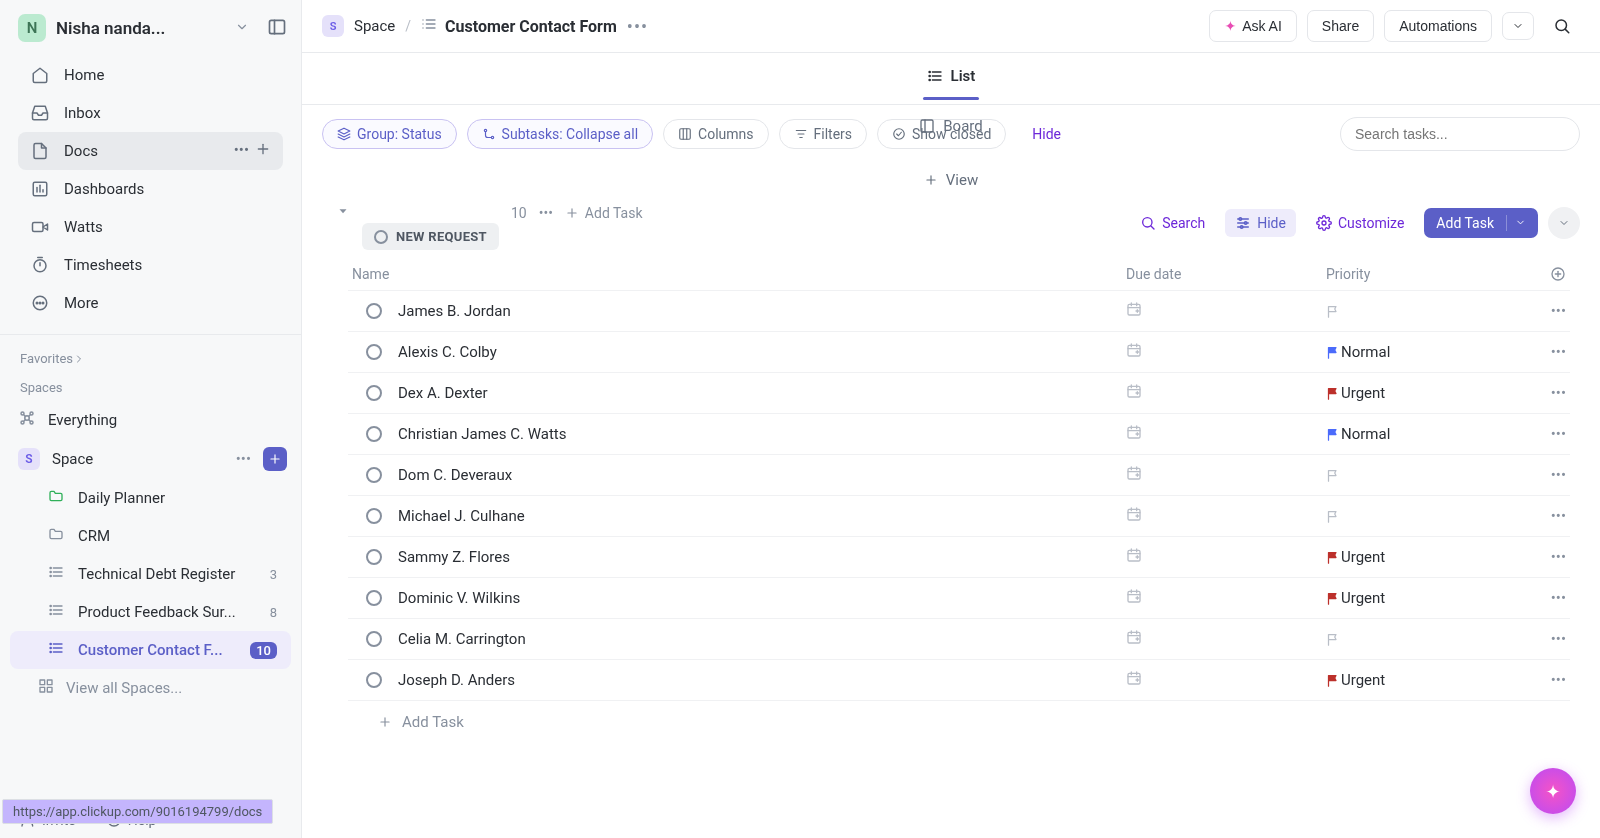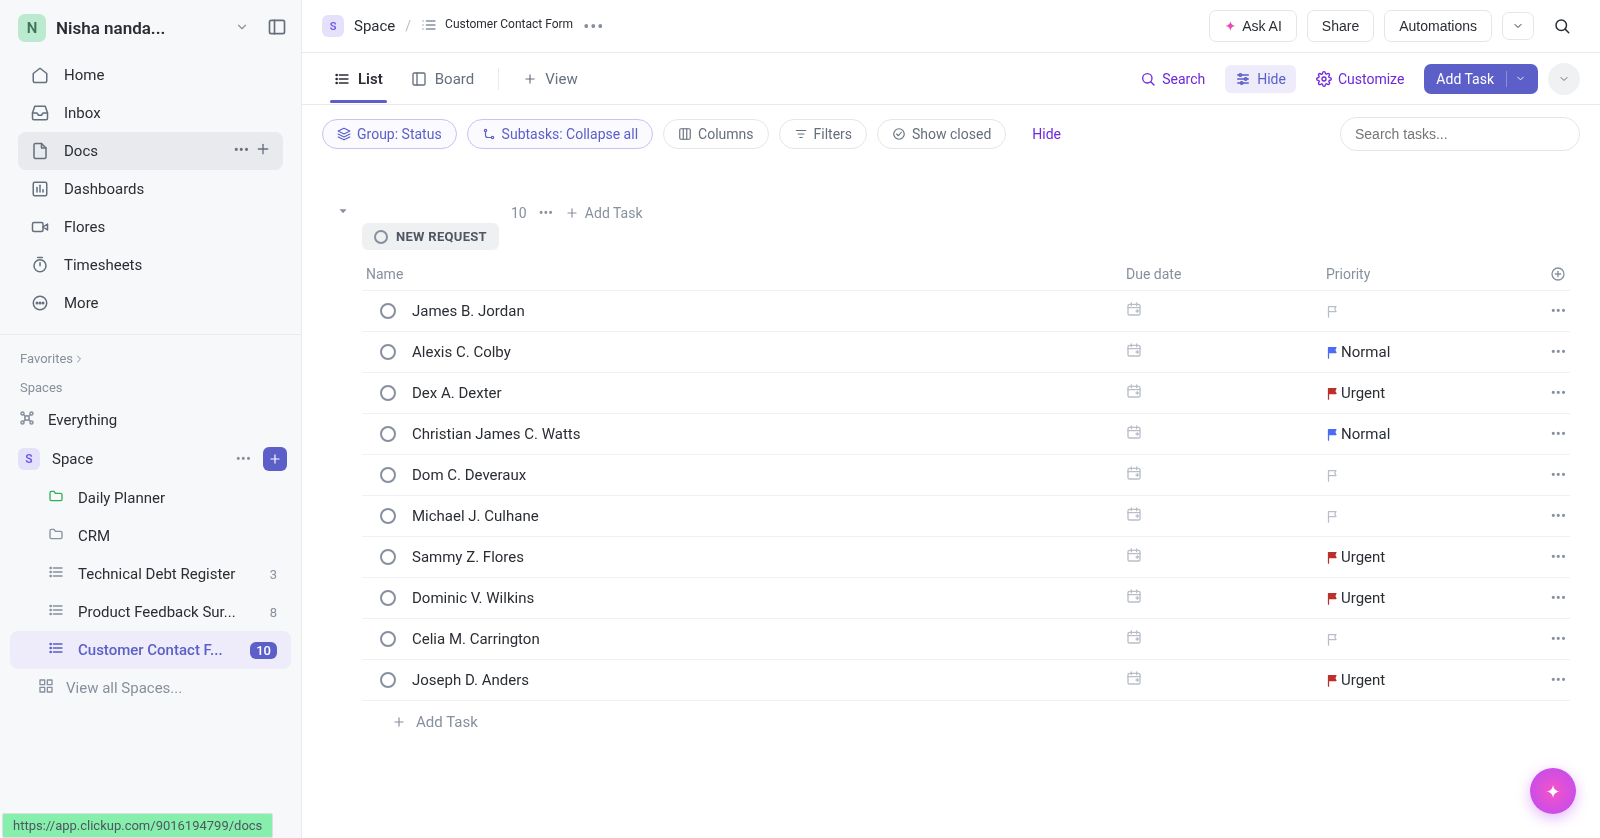--- a/index.html
+++ b/index.html
@@ -38,29 +38,29 @@
 .sub-item .lbl { flex:1; white-space:nowrap; overflow:hidden; text-overflow:ellipsis;}
 
 .sb-footer { margin-top: auto; padding: 10px 20px; display:flex; gap: 30px; color:#656f7d; font-size:14px;}
 .sb-footer .link { display:flex; align-items:center; gap:6px; cursor:pointer;}
 
 
 .main { flex:1; display:flex; flex-direction:column; background:#fff; overflow:hidden;}
 .topbar { display:flex; align-items:center; padding: 10px 20px; border-bottom:1px solid #e8eaed; gap:10px;}
 .bc-space-badge { width:22px; height:22px; border-radius:6px; background:#e5e1fa; color:#6b5ce7; font-weight:600; font-size:11px; display:flex; align-items:center; justify-content:center;}
 .slash { color:#b9bec7;}
-.bc-list { display:flex; gap:8px; font-size:12px; font-weight:400;}
+.bc-list { display:flex; align-items:center; gap:8px; font-size:16px; font-weight:700;}
 .bc-list .ico { color:#87909e;}
 .dots { color:#87909e; font-size:18px; letter-spacing:1px;}
 .topbar-right { margin-left:auto; display:flex; gap:10px; align-items:center;}
 .btn { border:1px solid #e4e6ea; background:#fff; padding:7px 14px; border-radius:7px; font-size:14px; cursor:pointer; display:flex; align-items:center; gap:6px; color:#2a2e34;}
 .btn.icon { padding:7px 9px;}
 .ai-star { color:#e84db4;}
 
-.viewbar { display:flex; align-items:center; padding: 0 20px; border-bottom:1px solid #e8eaed; gap: 4px; height: 52px;}
+.viewbar { display:flex; align-items:center; padding: 0 20px; border-bottom:1px solid #e8eaed; gap: 4px; height: 52px; flex-direction: column;}
 .view-tab { display:flex; align-items:center; gap:8px; padding: 14px 12px; font-size:15px; color:#656f7d; cursor:pointer; position:relative;}
 .view-tab.active { color:#2a2e34; font-weight:600;}
 .view-tab.active::after { content:''; position:absolute; bottom:-1px; left:8px; right:8px; height:3px; background:#5b5fc7; border-radius:2px;}
 .vb-sep { width:1px; height:22px; background:#e8eaed; margin: 0 8px;}
 .viewbar-right { margin-left:auto; display:flex; align-items:center; gap:10px;}
 .vb-btn { display:flex; align-items:center; gap:6px; padding:6px 10px; border-radius:6px; cursor:pointer; color:#6d28d9; font-size:14px;}
 .vb-btn.hide { background:#eeecfb; color:#5b5fc7;}
 .add-task-btn { background:#5b5fc7; color:#fff; border-radius:7px; padding: 7px 12px; display:flex; align-items:center; gap:8px; font-size:14px; cursor:pointer;}
 .add-task-split { border-left:1px solid rgba(255,255,255,0.3); padding-left:8px; margin-left:4px;}
 .circle-btn { width:32px; height:32px; border-radius:50%; background:#f0f1f3; display:flex; align-items:center; justify-content:center; color:#656f7d; cursor:pointer;}
@@ -72,21 +72,21 @@
 .searchbox input { border:none; outline:none; width:100%; font-size:14px; color:#2a2e34; background:transparent;}
 
 .content { padding: 4px 30px; overflow-y:auto;}
 .group-hdr { display:flex; align-items:center; gap:12px; padding: 8px 4px;}
 .caret { color:#87909e;}
 .status-pill { background:#eef0f2; border-radius:6px; padding:6px 12px; display:flex; align-items:center; gap:8px; font-weight:700; font-size:13px; color:#4f5762; letter-spacing:0.3px;margin-top:48px;}
 .status-circle { width:14px; height:14px; border:2px solid #87909e; border-radius:50%;}
 .count-sm { color:#87909e; font-size:14px;}
 .addt-sm { color:#87909e; font-size:14px; display:flex; align-items:center; gap:6px; cursor:pointer;}
 
-.table { margin-left: 30px;}
+.table { margin-left: 16px;}
 .thead { display:flex; padding: 8px 4px; font-size:14px; color:#87909e; border-bottom:1px solid #f0f1f3;}
 .col-name { flex:1;}
 .col-due { width:200px;}
 .col-pri { width:200px;}
 .col-add { width:40px; display:flex; justify-content:flex-end;}
 
 .row { display:flex; align-items:center; padding: 10px 4px; border-bottom:1px solid #f0f1f3; font-size:15px;}
 .row .sc { width:16px; height:16px; border:2px solid #87909e; border-radius:50%; margin-right: 16px; margin-left: 14px;}
 .row .rname { flex:1;}
 .row .rdue { width:200px; color:#b9bec7;}
@@ -95,21 +95,21 @@
 .flag { width:15px; height:15px; position:relative;}
 .flag.outline svg { stroke:#b9bec7;}
 .flag.blue svg { fill:#4b6bfb; stroke:#4b6bfb;}
 .flag.red svg { fill:#bc302b; stroke:#bc302b;}
 .cal-ico { color:#b9bec7;}
 
 .addrow { display:flex; align-items:center; gap:10px; padding: 12px 4px 12px 30px; color:#87909e; font-size:15px; cursor:pointer;}
 
 .fab { position:absolute; right:24px; bottom:24px; width:46px; height:46px; border-radius:50%; background: radial-gradient(circle, #f553c7 0%, #b94bf5 100%); display:flex; align-items:center; justify-content:center; color:#fff; box-shadow: 0 4px 14px rgba(185,75,245,0.4);}
 
-.urlbar { position:absolute; left:2px; bottom:0; background:#86efac; border:1px solid #dcdfe4; padding:4px 10px; font-size:13px; color:#4f5762; border-radius:2px;}
+.urlbar { position:absolute; left:2px; bottom:14px; background:#c4b5fd; border:1px solid #dcdfe4; padding:4px 10px; font-size:13px; color:#4f5762; border-radius:2px;}
 
 svg { fill:none; stroke: currentColor; stroke-width:2; stroke-linecap:round; stroke-linejoin:round; }
 
 .view-all { display:flex; align-items:center; gap:12px; padding: 9px 14px 9px 38px; color:#87909e; font-size:15px; cursor:pointer;}
 </style>
 </head>
 <body>
 
 <div class="app">
 
@@ -171,21 +171,21 @@
           </span>
           <span>Dashboards</span>
         </div>
       <div class="nav-item">
           <span class="ico">
             <svg width="18" height="18" viewBox="0 0 24 24">
               <rect x="2" y="6" width="14" height="12" rx="2"></rect>
               <polygon points="22 8 16 12 22 16 22 8"></polygon>
             </svg>
           </span>
-          <span>Flores</span>
+          <span>Watts</span>
         </div>
       <div class="nav-item">
           <span class="ico">
             <svg width="18" height="18" viewBox="0 0 24 24">
               <circle cx="12" cy="13" r="8"></circle>
               <line x1="12" y1="9" x2="12" y2="13"></line>
               <line x1="9" y1="2" x2="15" y2="2"></line>
             </svg>
           </span>
           <span>Timesheets</span>

